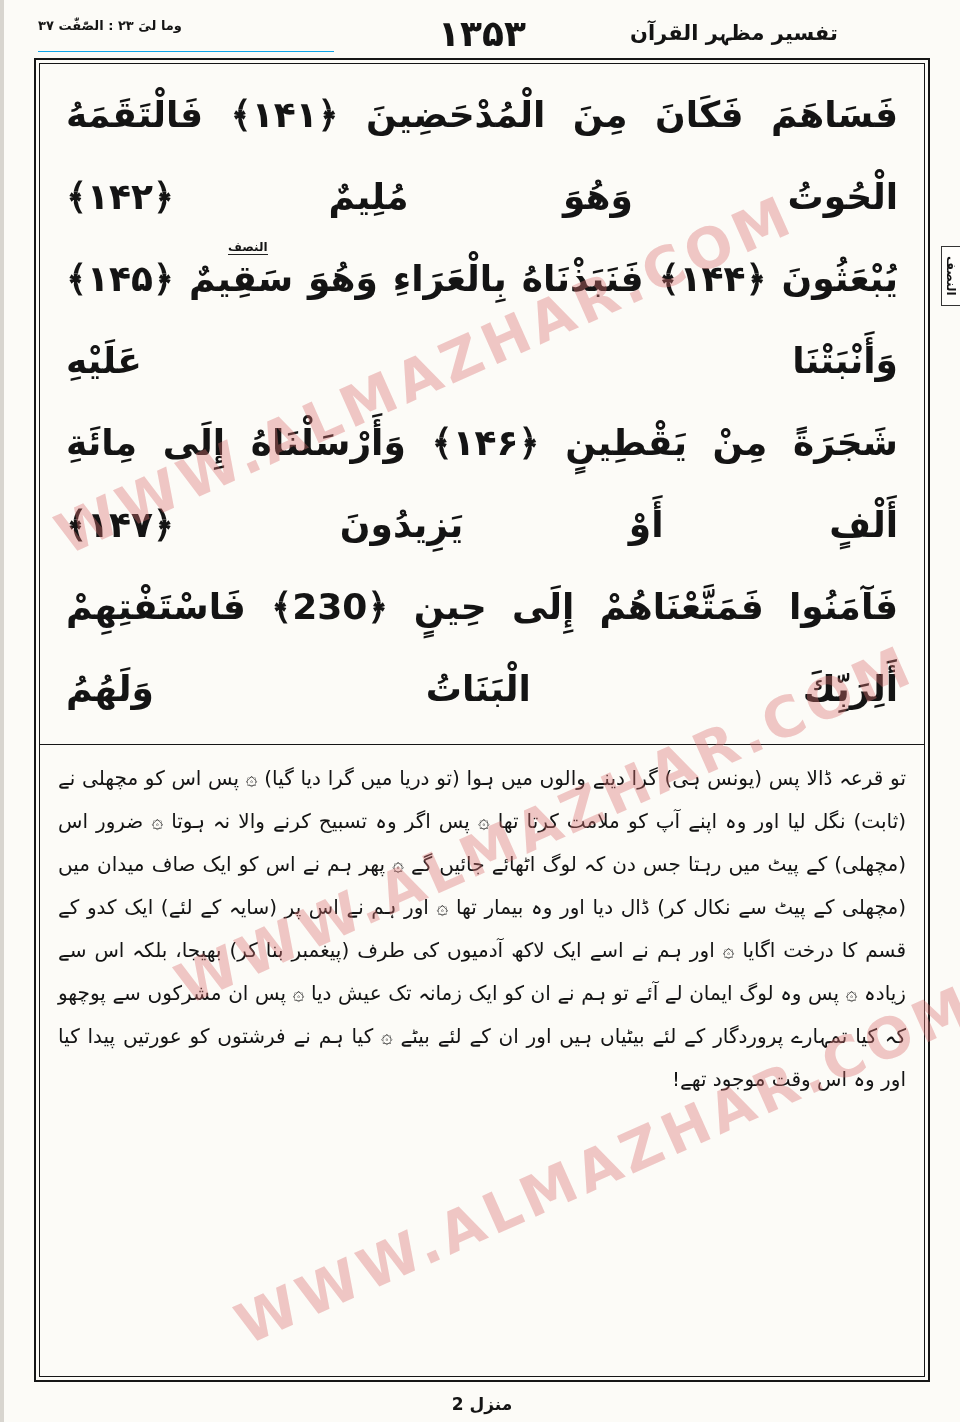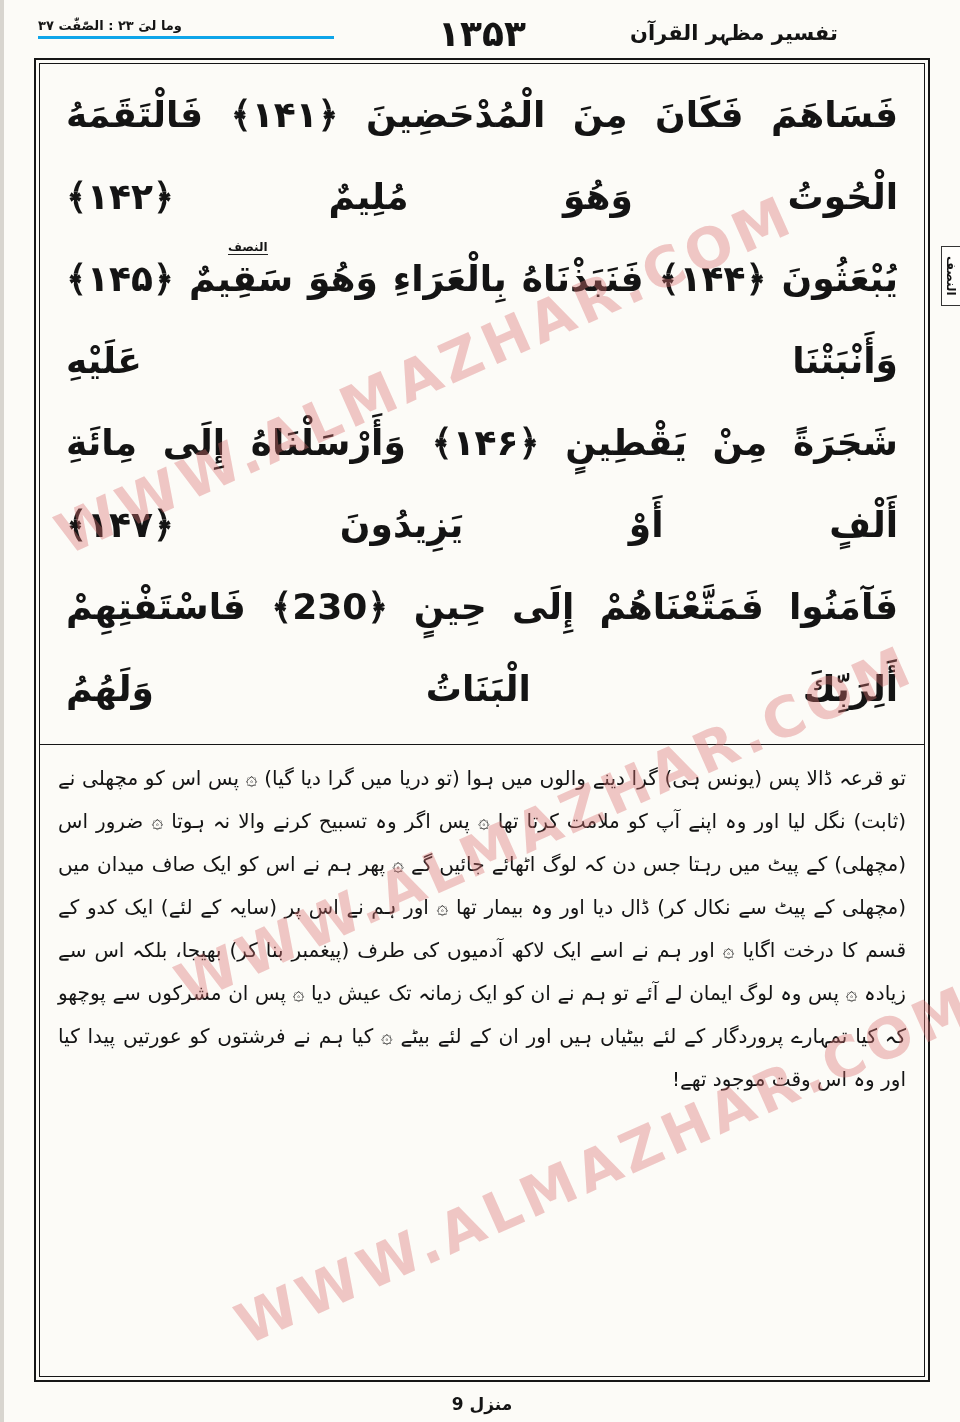--- a/index.html
+++ b/index.html
@@ -42,22 +42,22 @@
   }
   .page-number {
     font-size: 36px;
     font-weight: bold;
     text-align: center;
   }
   .juz-ref {
     font-size: 13px;
     font-weight: bold;
     text-align: left;
-    border-bottom: 3px solid #0ea5e9;
-    padding-bottom: 3px;
+    border-bottom: 1px solid #0ea5e9;
+    padding-bottom: 18px;
     align-self: flex-start;
     margin-top: 6px;
   }
 
   
   .book-frame {
     position: absolute;
     top: 58px;
     left: 30px;
     right: 30px;
@@ -182,16 +182,16 @@
       </section>
 
       <section class="translation">
         <p>تو قرعہ ڈالا پس (یونس ہی) گرا دینے والوں میں ہوا (تو دریا میں گرا دیا گیا) ۞ پس اس کو مچھلی نے (ثابت) نگل لیا اور وہ اپنے آپ کو ملامت کرتا تھا ۞ پس اگر وہ تسبیح کرنے والا نہ ہوتا ۞ ضرور اس (مچھلی) کے پیٹ میں رہتا جس دن کہ لوگ اٹھائے جائیں گے ۞ پھر ہم نے اس کو ایک صاف میدان میں (مچھلی کے پیٹ سے نکال کر) ڈال دیا اور وہ بیمار تھا ۞ اور ہم نے اس پر (سایہ کے لئے) ایک کدو کے قسم کا درخت اگایا ۞ اور ہم نے اسے ایک لاکھ آدمیوں کی طرف (پیغمبر بنا کر) بھیجا، بلکہ اس سے زیادہ ۞ پس وہ لوگ ایمان لے آئے تو ہم نے ان کو ایک زمانہ تک عیش دیا ۞ پس ان مشرکوں سے پوچھو کہ کیا تمہارے پروردگار کے لئے بیٹیاں ہیں اور ان کے لئے بیٹے ۞ کیا ہم نے فرشتوں کو عورتیں پیدا کیا اور وہ اس وقت موجود تھے!</p>
       </section>
 
     </div>
   </main>
 
   <footer class="footer">
-    <span>منزل 9</span>
+    <span>منزل 2</span>
   </footer>
 
 </div>
 
 </body></html>

